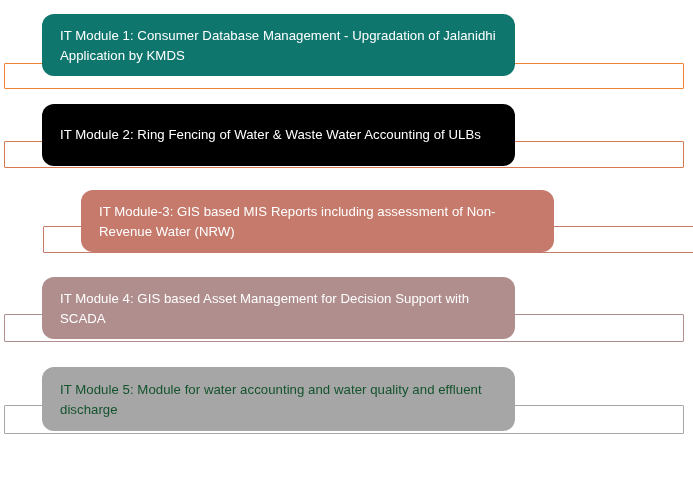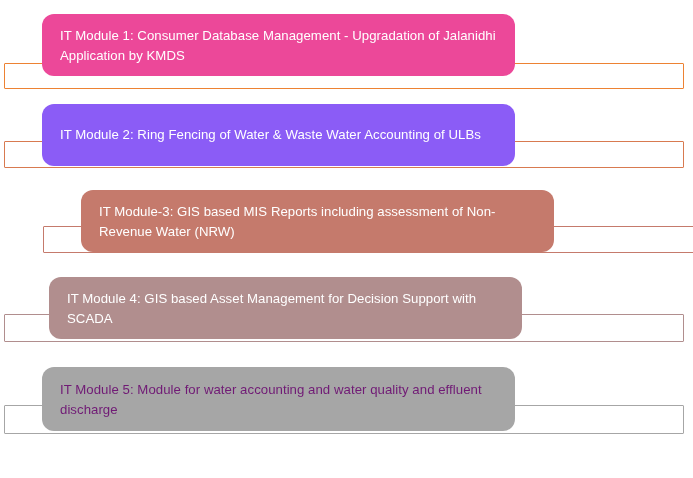--- a/index.html
+++ b/index.html
@@ -76,38 +76,38 @@
 
   .row-1 .outline-rect { top: 63px; height: 26px; }
   .row-2 .outline-rect { top: 51px; height: 27px; }
   .row-3 .outline-rect { top: 50px; height: 27px; }
   .row-4 .outline-rect { top: 51px; height: 28px; }
   .row-5 .outline-rect { top: 52px; height: 29px; }
 
   .row-1 .filled-box { top: 14px; height: 62px; }
   .row-2 .filled-box { top: 14px; height: 62px; }
   .row-3 .filled-box { top: 14px; height: 62px; }
-  .row-4 .filled-box { top: 14px; height: 62px; margin-left: 7px; }
+  .row-4 .filled-box { top: 14px; height: 62px; }
   .row-5 .filled-box { top: 14px; height: 64px; }
 </style>
 </head>
 <body>
 
 <div id="diagram" style="background-color: rgb(255, 255, 255);">
 
   <div class="module-row row-1">
     <div class="outline-rect" style="border-color: rgb(237, 130, 51);"></div>
-    <div class="filled-box" style="background-color: #ec4899;">
+    <div class="filled-box" style="background-color: #0f766e;">
       <span class="box-text" style="color: rgb(255, 255, 255);">IT Module 1: Consumer Database Management - Upgradation of Jalanidhi Application by KMDS</span>
     </div>
   </div>
 
   <div class="module-row row-2">
     <div class="outline-rect" style="border-color: rgb(216, 122, 80);"></div>
-    <div class="filled-box" style="background-color: #8b5cf6;">
+    <div class="filled-box" style="background-color: #000000;">
       <span class="box-text" style="color: rgb(255, 255, 255);">IT Module 2: Ring Fencing of Water &amp; Waste Water Accounting of ULBs</span>
     </div>
   </div>
 
   <div class="module-row row-3">
     <div class="outline-rect" style="border-color: rgb(197, 122, 108);"></div>
     <div class="filled-box" style="background-color: rgb(197, 122, 108);">
       <span class="box-text" style="color: rgb(255, 255, 255);">IT Module-3: GIS based MIS Reports including assessment of Non-Revenue Water (NRW)</span>
     </div>
   </div>
@@ -115,17 +115,17 @@
   <div class="module-row row-4">
     <div class="outline-rect" style="border-color: rgb(177, 142, 142);"></div>
     <div class="filled-box" style="background-color: rgb(177, 142, 142);">
       <span class="box-text" style="color: rgb(255, 255, 255);">IT Module 4: GIS based Asset Management for Decision Support with SCADA</span>
     </div>
   </div>
 
   <div class="module-row row-5">
     <div class="outline-rect" style="border-color: rgb(166, 166, 166);"></div>
     <div class="filled-box" style="background-color: rgb(166, 166, 166);">
-      <span class="box-text" style="color: #701a75;">IT Module 5: Module for water accounting and water quality and effluent discharge</span>
+      <span class="box-text" style="color: #14532d;">IT Module 5: Module for water accounting and water quality and effluent discharge</span>
     </div>
   </div>
 
 </div>
 
 </body></html>

